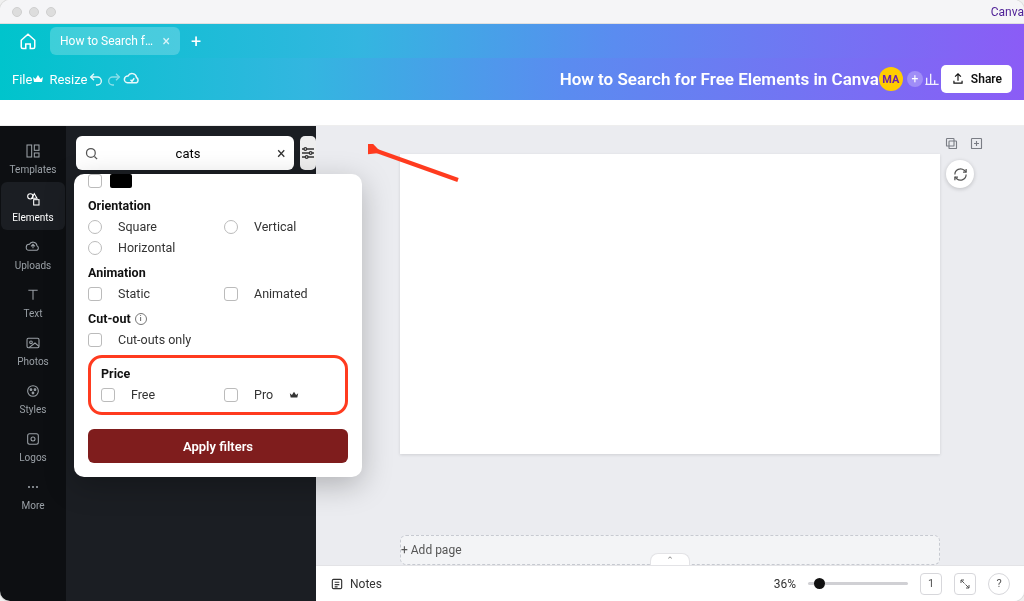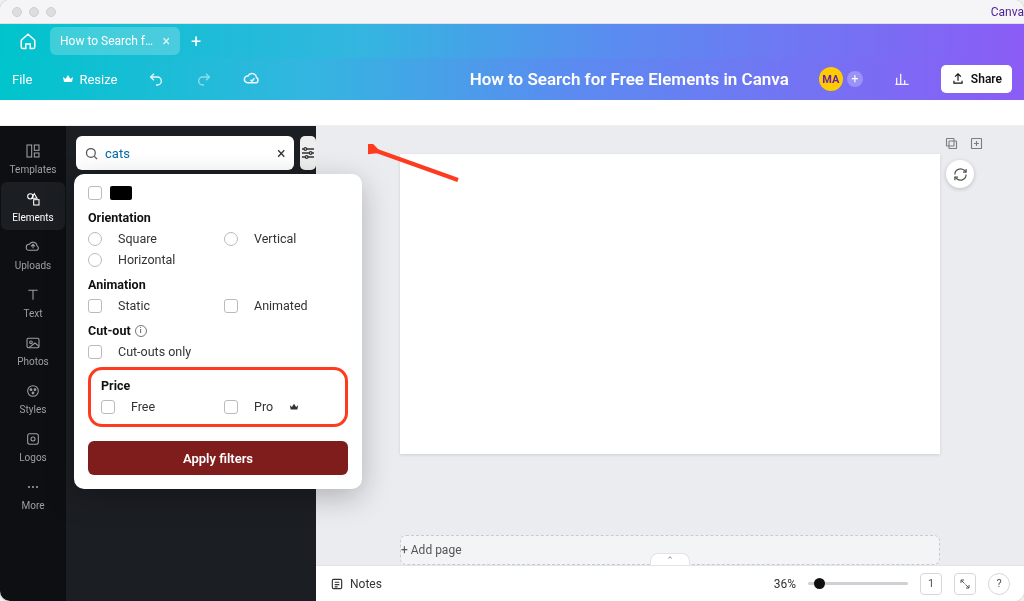--- a/index.html
+++ b/index.html
@@ -14,21 +14,21 @@
 
 
 .tabstrip { height: 34px; background: linear-gradient(90deg, #00c4cc 0%, #33b6e0 35%, #5a8cf0 60%, #8b5cf6 100%); display: flex; align-items: center; padding: 0 8px; gap: 2px; }
 .home-btn { width: 40px; height: 28px; border-radius: 6px; display: flex; align-items: center; justify-content: center; }
 .tab { height: 28px; background: rgba(255,255,255,0.22); border-radius: 6px; display: flex; align-items: center; padding: 0 10px; gap: 8px; color: #fff; font-size: 12px; max-width: 130px; }
 .tab .label { white-space: nowrap; overflow: hidden; text-overflow: ellipsis; }
 .tab .close { font-size: 14px; opacity: .8; }
 .add-tab { width: 28px; height: 28px; display: flex; align-items: center; justify-content: center; color: #fff; font-size: 18px; }
 
 
-.toolbar { height: 42px; background: linear-gradient(90deg, #00c4cc 0%, #33b6e0 30%, #5a8cf0 55%, #8b5cf6 100%); display: flex; align-items: center; padding: 0 12px; color: #fff; font-size: 13px; gap: 30px; }
+.toolbar { height: 42px; background: linear-gradient(90deg, #00c4cc 0%, #33b6e0 30%, #5a8cf0 55%, #8b5cf6 100%); display: flex; align-items: center; padding: 0 12px; color: #fff; font-size: 13px; gap: 0; }
 .toolbar .spacer { flex: 1; }
 .toolbar .doc-title { font-weight: 600; font-size: 17px; }
 .toolbar .ico { width: 18px; height: 18px; display: inline-flex; align-items: center; justify-content: center; opacity: .9; }
 .avatar { width: 24px; height: 24px; border-radius: 50%; background: #ffcc00; color: #6b21a8; font-weight: 700; font-size: 11px; display: flex; align-items: center; justify-content: center; }
 .plus-user { width: 16px; height: 16px; border-radius: 50%; background: rgba(255,255,255,.25); color:#fff; font-size: 12px; display:flex;align-items:center;justify-content:center; }
 .share-btn { height: 28px; background: #fff; color: #111; border-radius: 5px; padding: 0 10px; display: flex; align-items: center; gap: 6px; font-weight: 600; font-size: 12px; }
 
 
 .subbar { height: 26px; background: #fff; border-bottom: 1px solid #eee; }
 
@@ -38,28 +38,28 @@
 
 .rail { width: 66px; background: #0d0f12; display: flex; flex-direction: column; align-items: center; padding-top: 8px; gap: 0; }
 .rail-item { width: 64px; height: 48px; display: flex; flex-direction: column; align-items: center; justify-content: center; gap: 4px; color: #9aa0a6; font-size: 10px; cursor: pointer; text-align: center; }
 .rail-item.active { color: #fff; background: #1b1e23; border-radius: 6px; }
 .rail-ico { width: 18px; height: 18px; display: flex; align-items: center; justify-content: center; }
 
 
 .panel { width: 250px; background: #1b1e23; position: relative; padding: 10px 10px; }
 .search-row { display: flex; gap: 6px; align-items: center; }
 .search-box { flex: 1; height: 34px; background: #fff; border-radius: 6px; display: flex; align-items: center; padding: 0 8px; gap: 6px; }
-.search-box input { flex: 1; border: none; outline: none; font-size: 13px; color: #0369a1; background: transparent; }
+.search-box input { flex: 1; border: none; outline: none; font-size: 13px; color: #000000; background: transparent; text-align: center; }
 .search-box .xbtn { font-size: 16px; color: #333; cursor: pointer; }
 .filter-btn { width: 28px; height: 34px; background: #eee; border-radius: 5px; display:flex; align-items:center; justify-content:center; cursor:pointer; }
 
 .panel-handle { position: absolute; right: -9px; top: 230px; width: 14px; height: 48px; background: #1b1e23; border-radius: 0 8px 8px 0; display:flex; align-items:center; justify-content:center; color:#ccc; font-size: 10px; }
 
 
-.popover { position: absolute; left: 8px; top: 48px; width: 288px; background: #fff; border-radius: 10px; box-shadow: 0 8px 30px rgba(0,0,0,.25); padding: 12px 14px 14px; z-index: 50; }
+.popover { position: absolute; left: 8px; top: 48px; width: 288px; background: #fff; border-radius: 10px; box-shadow: 0 8px 30px rgba(0,0,0,.25); padding: 0 14px 14px; z-index: 50; }
 .popover .sect-title { font-size: 12.5px; font-weight: 700; color: #111; margin: 10px 0 6px; display:flex; align-items:center; gap:4px;}
 .popover .row2 { display: grid; grid-template-columns: 1fr 1fr; gap: 6px 12px; }
 .popover label { display: flex; align-items: center; gap: 16px; font-size: 12.5px; color: #333; cursor: pointer; }
 .radio { width: 14px; height: 14px; border: 1.5px solid #bbb; border-radius: 50%; display:inline-block; }
 .chk { width: 14px; height: 14px; border: 1.5px solid #bbb; border-radius: 3px; display:inline-block; }
 .swatch { width: 22px; height: 14px; background:#000; border-radius:2px; }
 .apply-btn { margin-top: 14px; height: 34px; width: 100%; background: #7f1d1d; color: #fff; border: none; border-radius: 6px; font-size: 13px; font-weight: 600; cursor: pointer; }
 .price-box { border: 3px solid #ff3b1f; border-radius: 14px; padding: 8px 10px 10px; margin-top: 8px; }
 .info-ico { width:12px; height:12px; border:1px solid #777; border-radius:50%; font-size:8px; display:inline-flex;align-items:center;justify-content:center;color:#777;}
 

